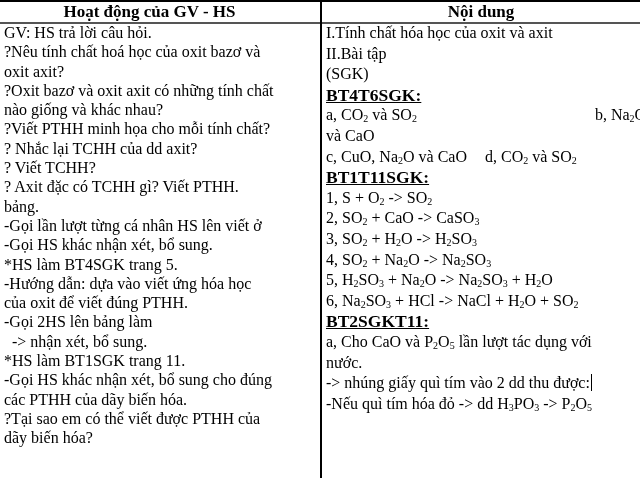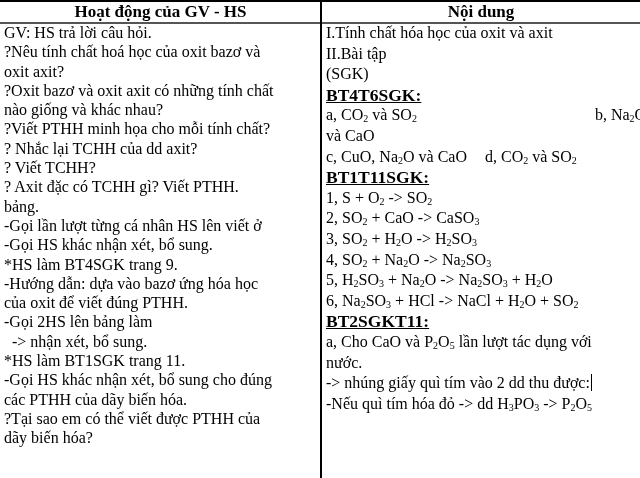--- a/index.html
+++ b/index.html
@@ -4,21 +4,21 @@
 <style>
   html, body { margin:0; padding:0; background:#ffffff; }
   body { width:640px; height:478px; overflow:hidden; position:relative;
          font-family:"Liberation Serif", serif; color:#000; }
   .table { position:absolute; left:0; top:0; width:640px; height:478px; }
   .hline-top { position:absolute; left:0; top:0; width:640px; height:2px; background:#000; }
   .hline-head { position:absolute; left:0; top:22px; width:640px; height:2px; background:#555; }
   .vline { position:absolute; left:320px; top:0; width:2px; height:478px; background:#000; }
   .head { position:absolute; top:2px; height:20px; line-height:20px; text-align:center;
           font-weight:bold; font-size:17px; }
-  .head.left { left:15px; width:291px; }
+  .head.left { left:4px; width:291px; }
   .head.right { left:322px; width:318px; }
   .col { position:absolute; top:23px; font-size:16px; line-height:19.3px; }
   .col.left { left:4px; width:312px; }
   .col.right { left:326px; width:310px; line-height:20.6px; }
   .line { white-space:nowrap; }
   .title-u { font-weight:bold; text-decoration:underline; font-size:17.5px; }
   sub { font-size:10px; vertical-align:-2px; line-height:0; }
   .tab-b { display:inline-block; margin-left:178px; }
   .tab-d { display:inline-block; margin-left:18px; }
   .caret { display:inline-block; width:1.5px; height:17px; background:#000; vertical-align:-3px; margin-left:1px; }
@@ -40,22 +40,22 @@
     <div class="line">oxit axit?</div>
     <div class="line">?Oxit bazơ và oxit axit có những tính chất</div>
     <div class="line">nào giống và khác nhau?</div>
     <div class="line">?Viết PTHH minh họa cho mỗi tính chất?</div>
     <div class="line">? Nhắc lại TCHH của dd axit?</div>
     <div class="line">? Viết TCHH?</div>
     <div class="line">? Axit đặc có TCHH gì? Viết PTHH.</div>
     <div class="line">bảng.</div>
     <div class="line">-Gọi lần lượt từng cá nhân HS lên viết ở</div>
     <div class="line">-Gọi HS khác nhận xét, bổ sung.</div>
-    <div class="line">*HS làm BT4SGK trang 9.</div>
-    <div class="line">-Hướng dẫn: dựa vào bazơ ứng hóa học</div>
+    <div class="line">*HS làm BT4SGK trang 5.</div>
+    <div class="line">-Hướng dẫn: dựa vào viết ứng hóa học</div>
     <div class="line">của oxit để viết đúng PTHH.</div>
     <div class="line">-Gọi 2HS lên bảng làm</div>
     <div class="line" style="white-space:pre">  -&gt; nhận xét, bổ sung.</div>
     <div class="line">*HS làm BT1SGK trang 11.</div>
     <div class="line">-Gọi HS khác nhận xét, bổ sung cho đúng</div>
     <div class="line">các PTHH của dãy biến hóa.</div>
     <div class="line">?Tại sao em có thể viết được PTHH của</div>
     <div class="line">dãy biến hóa?</div>
   </div>
 

